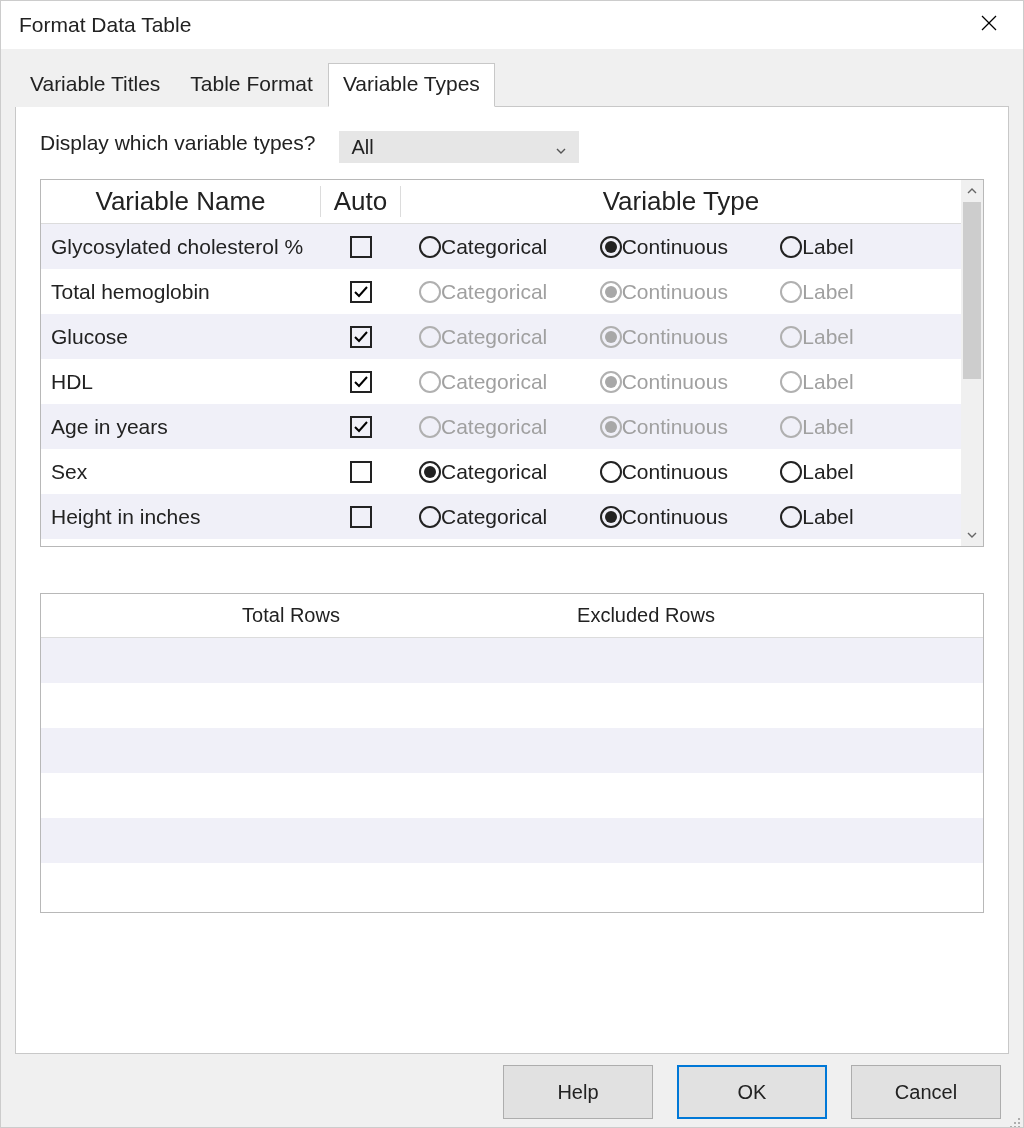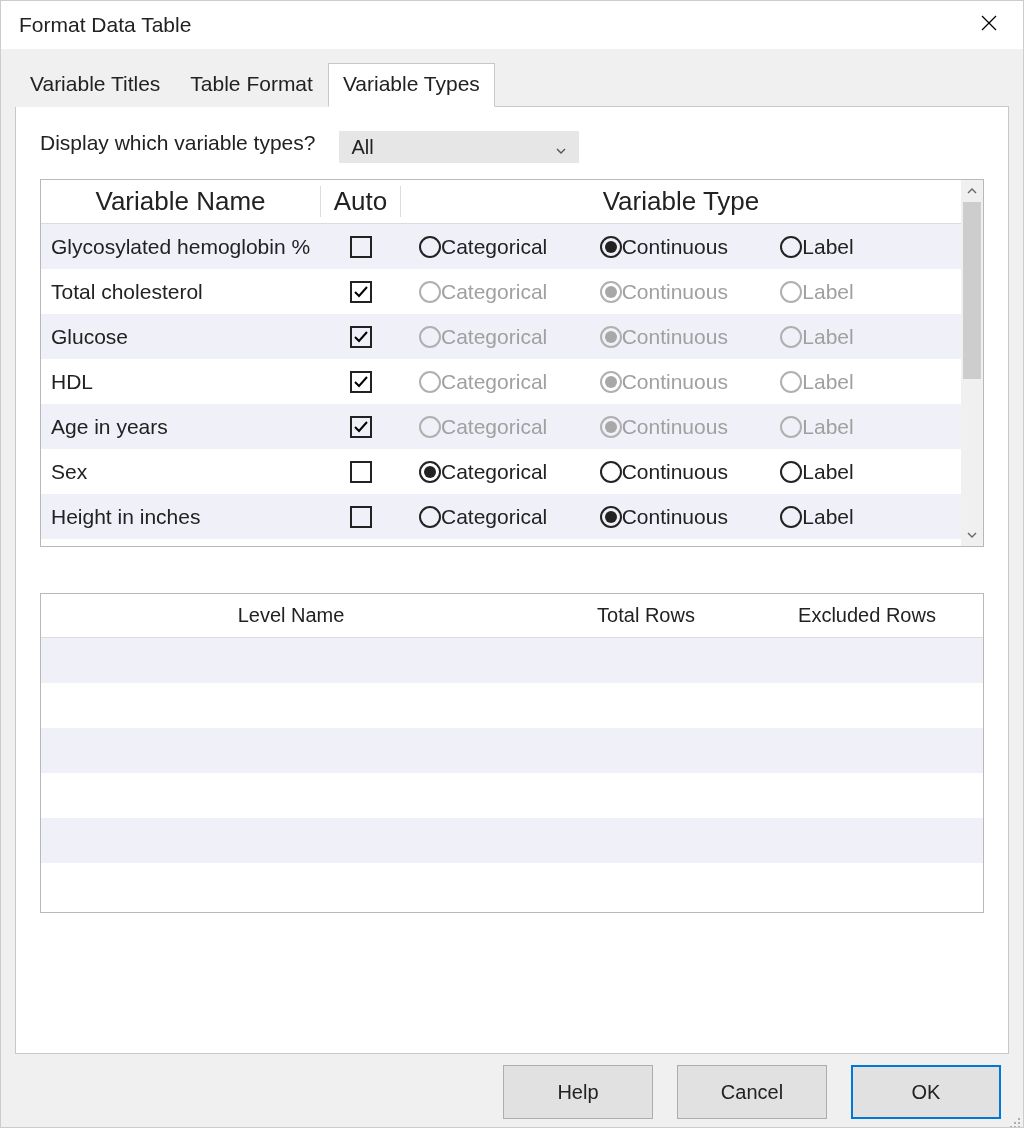--- a/index.html
+++ b/index.html
@@ -270,21 +270,21 @@
 
     <div class="var-table-wrap">
       <div class="var-table">
         <div class="vt-head">
           <div class="col-name">Variable Name</div>
           <div class="col-auto">Auto</div>
           <div class="col-type">Variable Type</div>
         </div>
         <div id="vt-body">
             <div class="vt-row even">
-              <div class="cell-name">Glycosylated hemoglobin %</div>
+              <div class="cell-name">Glycosylated cholesterol %</div>
               <div class="cell-auto">
                 <div class="checkbox"></div>
               </div>
               <div class="cell-types">
                 <div class="radio-item">
                   <div class="radio"></div>
                   <span class="radio-label">Categorical</span>
                 </div>
                 <div class="radio-item">
                   <div class="radio selected">
@@ -292,21 +292,21 @@
                   </div>
                   <span class="radio-label">Continuous</span>
                 </div>
                 <div class="radio-item">
                   <div class="radio"></div>
                   <span class="radio-label">Label</span>
                 </div>
               </div>
             </div>
             <div class="vt-row odd">
-              <div class="cell-name">Total cholesterol</div>
+              <div class="cell-name">Total hemoglobin</div>
               <div class="cell-auto">
                 <div class="checkbox checked">
                   <svg viewBox="0 0 16 16">
                     <polyline points="2,8 6,12 14,3" fill="none" stroke="#000" stroke-width="2"></polyline>
                   </svg>
                 </div>
               </div>
               <div class="cell-types">
                 <div class="radio-item">
                   <div class="radio disabled"></div>
@@ -460,39 +460,38 @@
         <div class="scroll-arrow">
           <svg viewBox="0 0 10 10">
               <polyline points="1,3 5,7 9,3" fill="none" stroke="#666" stroke-width="1.4"></polyline>
             </svg>
         </div>
       </div>
     </div>
 
     <div class="lvl-table">
       <div class="lvl-head">
-        <div>Level Name</div>
         <div>Total Rows</div>
         <div>Excluded Rows</div>
       </div>
       <div class="lvl-row even"></div>
       <div class="lvl-row odd"></div>
       <div class="lvl-row even"></div>
       <div class="lvl-row odd"></div>
       <div class="lvl-row even"></div>
       <div class="lvl-row odd"></div>
     </div>
 
   </div>
 </div>
 
 <div class="footer">
   <div class="btn">Help</div>
+  <div class="btn primary">OK</div>
   <div class="btn">Cancel</div>
-  <div class="btn primary">OK</div>
   <span class="grip">
     <svg viewBox="0 0 14 14">
       <circle cx="12" cy="4" r="1" fill="#999"></circle>
       <circle cx="8" cy="8" r="1" fill="#999"></circle>
         <circle cx="12" cy="8" r="1" fill="#999"></circle>
       <circle cx="4" cy="12" r="1" fill="#999"></circle>
         <circle cx="8" cy="12" r="1" fill="#999"></circle>
         <circle cx="12" cy="12" r="1" fill="#999"></circle>
     </svg>
   </span>

